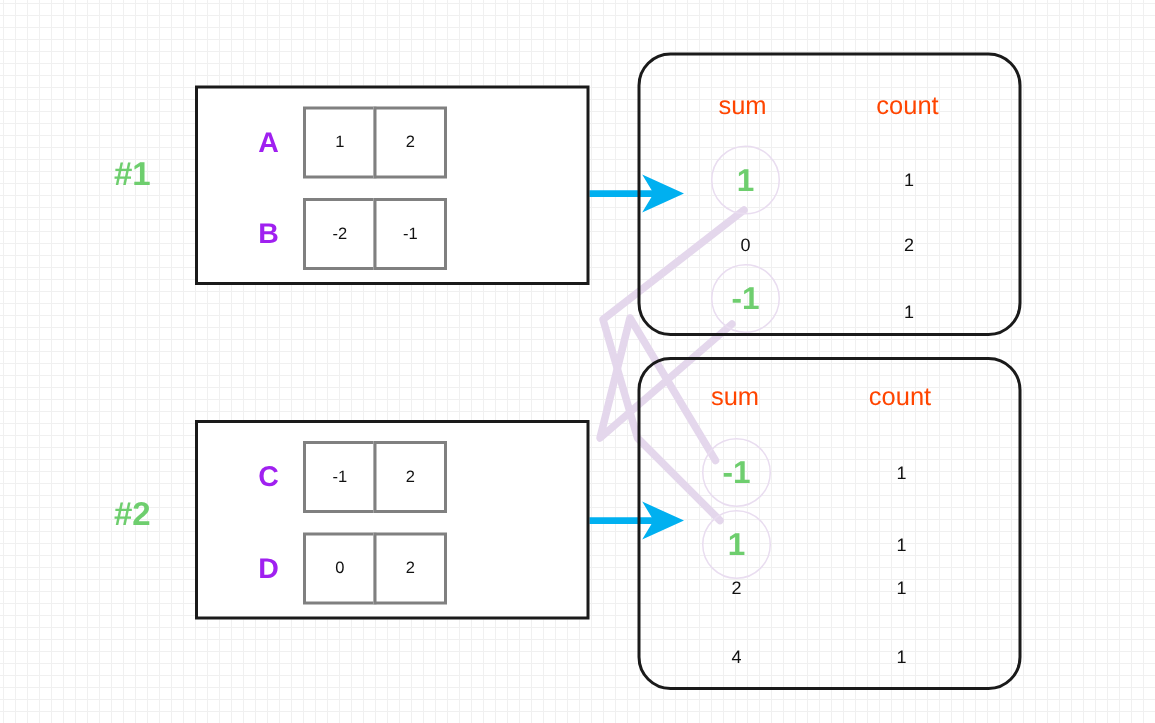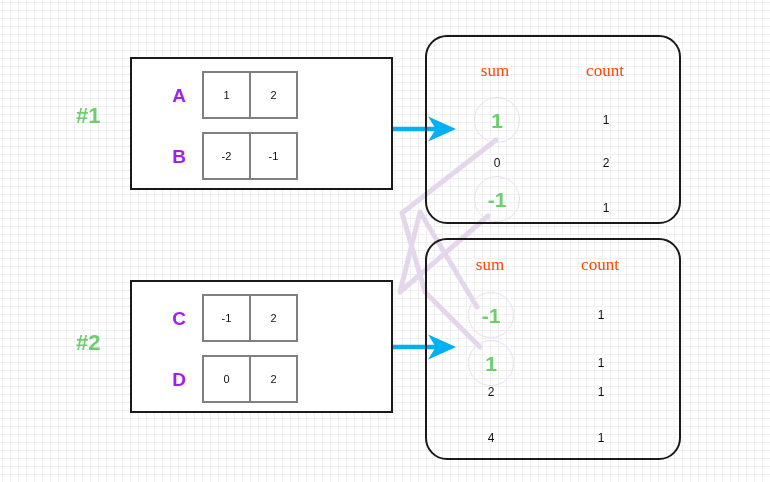--- a/index.html
+++ b/index.html
@@ -77,21 +77,21 @@
     position: absolute;
     border: 2px solid #1a1a1a;
     border-radius: 22px;
     background: transparent;
     box-sizing: border-box;
   }
   .col-head {
     position: absolute;
     color: #ff4500;
     font-size: 17px;
-    font-family: Liberation Serif, serif;
+    font-family: Liberation Sans, sans-serif;
     text-align: center;
     line-height: 1;
     white-space: nowrap;
   }
   .val {
     position: absolute;
     font-size: 12px;
     color: #111111;
     font-family: "Liberation Sans", sans-serif;
     text-align: center;

